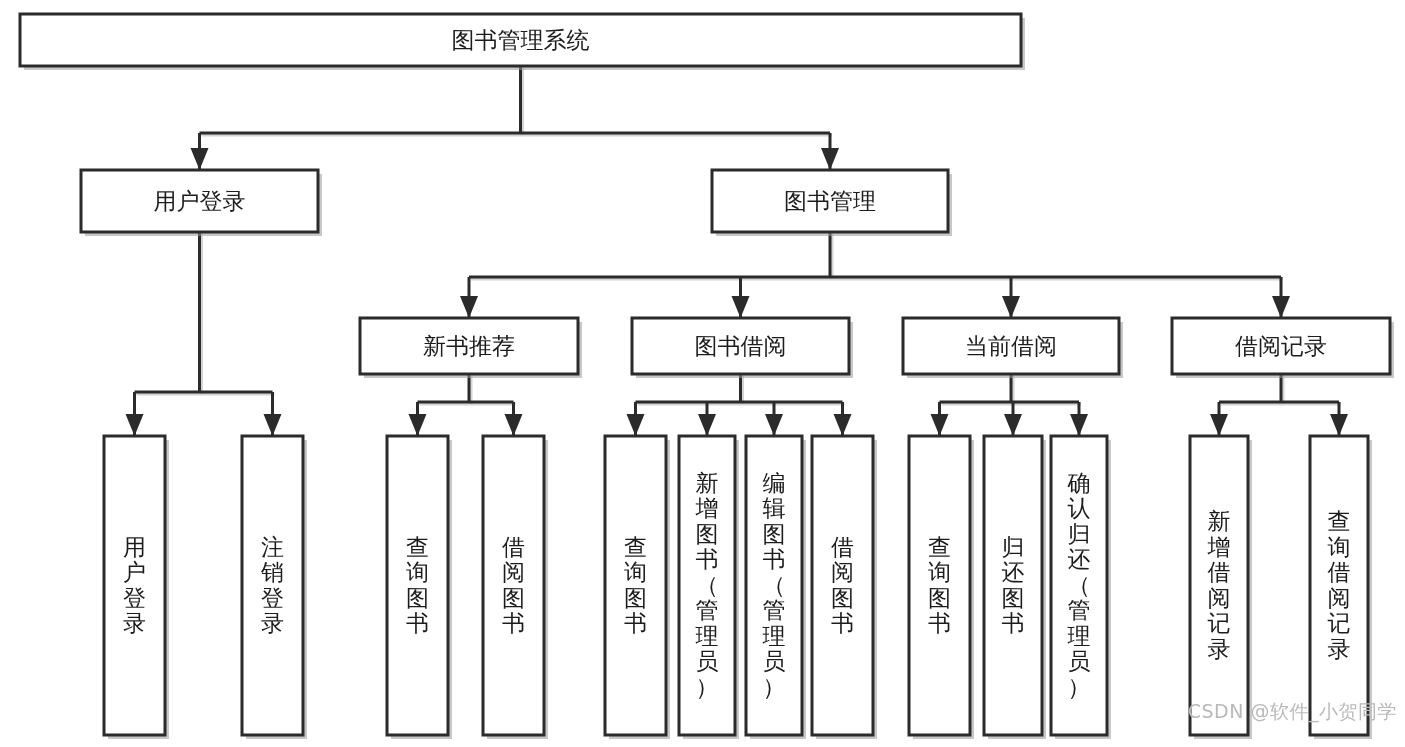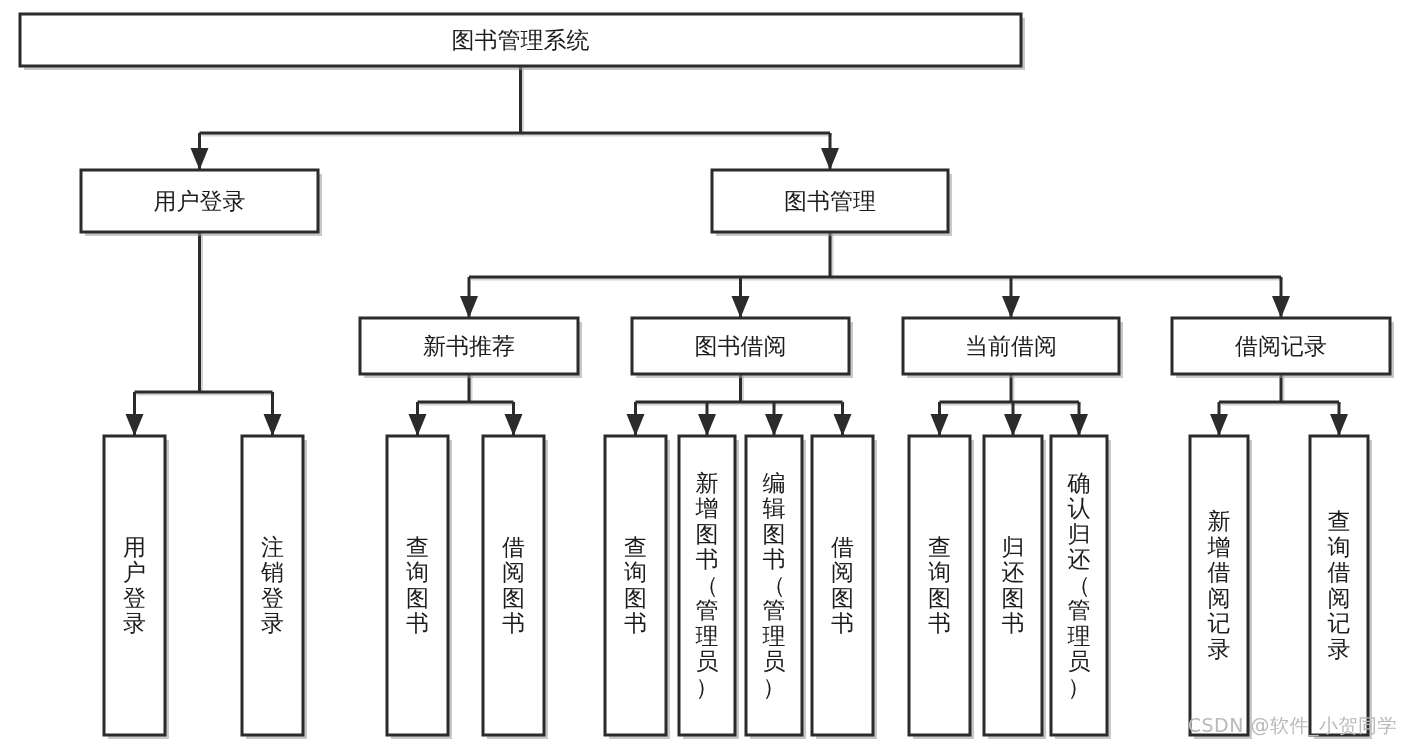--- a/index.html
+++ b/index.html
@@ -17,21 +17,21 @@
   .label-h{
     font-size:23px;fill:#1c1c1c;text-anchor:middle;dominant-baseline:middle;
     font-family:"DejaVu Sans","Liberation Sans",sans-serif;
   }
   .label-v{
     font-size:23px;fill:#1c1c1c;text-anchor:middle;
     font-family:"DejaVu Sans","Liberation Sans",sans-serif;
   }
   .label-v tspan{text-anchor:middle;}
   .watermark{
-    position:absolute;right:8px;bottom:8px;
+    position:absolute;right:8px;bottom:22px;
     font-size:19px;color:#b9b9b9;letter-spacing:.5px;
     font-family:"DejaVu Sans","Liberation Sans",sans-serif;
     white-space:nowrap;user-select:none;
   }
 </style>
 </head>
 <body>
 
 <div id="stage">
   <svg id="diagram" viewBox="0 0 1405 747">

